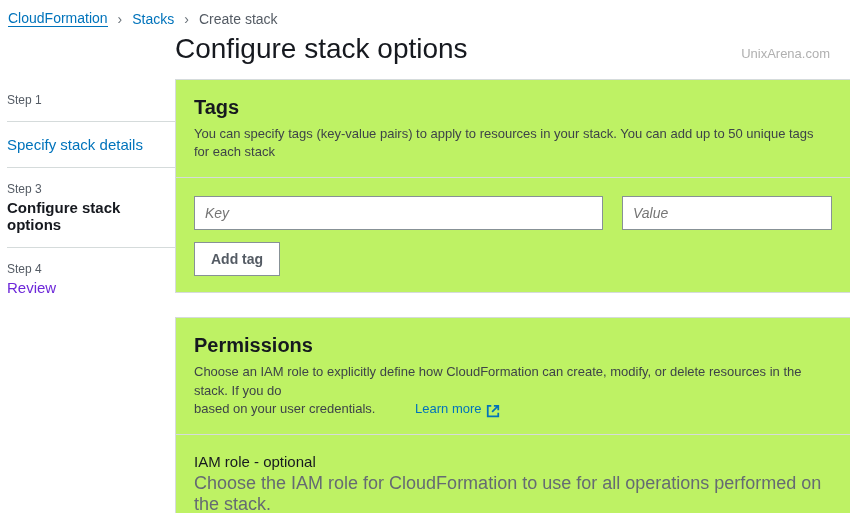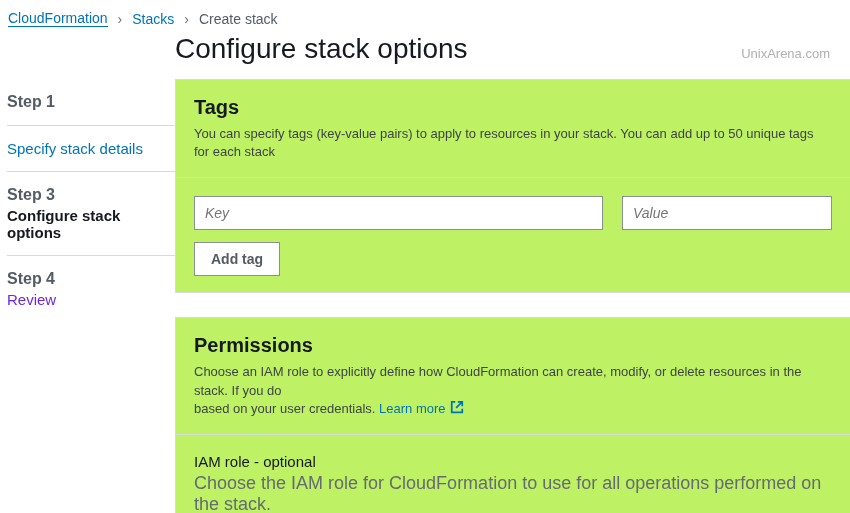--- a/index.html
+++ b/index.html
@@ -9,35 +9,35 @@
   .crumbs .sep{color:#687078;}
   .crumbs a{color:#0073bb;text-decoration:none;cursor:pointer;}
   .crumbs a.bclink{border-bottom:1px solid #0073bb;}
   .crumbs .current{color:#545b64;}
   .body{flex:1;display:flex;overflow:hidden;}
   .side{width:175px;flex:none;padding:0 0 0 7px;}
   .title-row{display:flex;align-items:baseline;padding-left:175px;margin-top:0px;margin-bottom:14px;}
   .page-title{font-size:28px;font-weight:400;color:#16191f;}
   .watermark{margin-left:auto;margin-right:20px;color:#b0b0b0;font-size:13px;}
   .step-block{padding-top:14px;}
-  .step-label{color:#545b64;font-size:16px;margin-bottom:3px;font-weight:bold;}
+  .step-label{color:#545b64;font-size:12px;margin-bottom:3px;}
   .step-name{font-size:15px;color:#0073bb;cursor:pointer;}
   .step-name.active{color:#16191f;font-weight:700;cursor:default;}
   .step-divider{height:1px;background:#d5dbdb;margin:14px 0 0 0;}
   .main{flex:1;overflow:hidden;padding-left:0;}
   .panel{border:1px solid #d5dbdb;background:#bef264;margin-bottom:24px;padding:16px 18px;border-right:none;}
   .panel-header{font-size:20px;font-weight:700;margin-bottom:6px;}
   .panel-desc{font-size:13px;color:#3e4448;line-height:1.4;}
   .panel-divider{height:1px;background:#d5dbdb;margin:16px -18px 18px -18px;}
   .tag-row{display:flex;gap:19px;}
   .input{height:34px;border:1px solid #879196;background:#fff;padding:0 10px;font-size:14px;font-style:italic;color:#687078;outline:none;}
   .input.key{width:415px;}
   .input.val{flex:1;min-width:210px;}
   .add-tag-btn{margin-top:12px;height:34px;border:1px solid #879196;background:#fff;color:#545b64;font-weight:700;font-size:14px;padding:0 16px;cursor:pointer;}
-  .learn-more{color:#0073bb;text-decoration:none;cursor:pointer;display:inline-flex;align-items:flex-start;gap:4px;}
+  .learn-more{color:#0073bb;text-decoration:none;cursor:pointer;display:inline-flex;align-items:flex-end;gap:4px;margin-left:36px;}
   .ext-icon{width:14px;height:14px;}
   .field-label{font-size:15px;color:#16191f;margin-bottom:3px;}
   .field-help{font-size:18px;color:#656b72;margin-bottom:26px;}
   .iam-row{display:flex;gap:22px;align-items:center;}
   .select{position:relative;display:flex;align-items:center;justify-content:space-between;width:140px;height:34px;border:1px solid #879196;background:#fff;padding:0 8px 0 10px;font-size:14px;cursor:pointer;}
   .redacted-wrap{flex:1;height:34px;border:1px solid #879196;background:#fff;display:flex;align-items:center;padding:0 10px;}
 </style>
 </head>
 <body>
 

